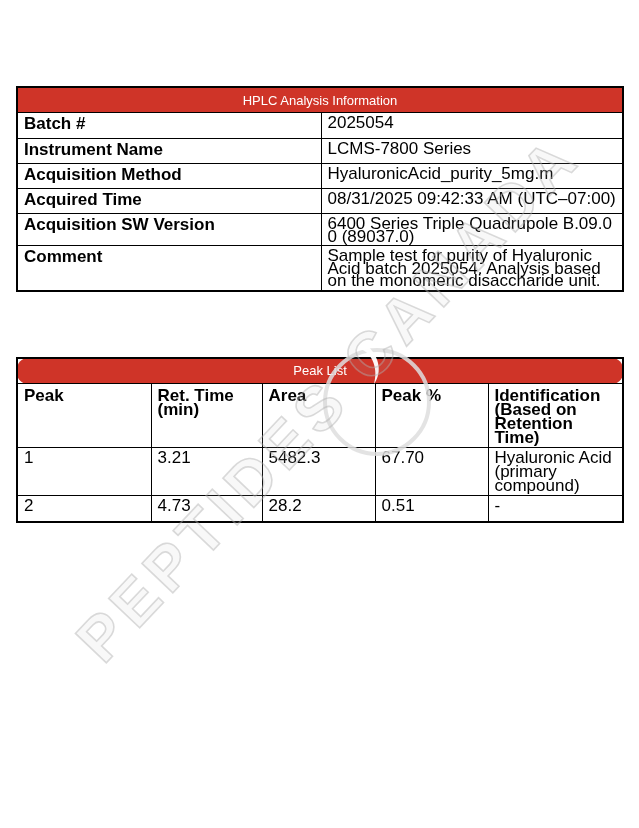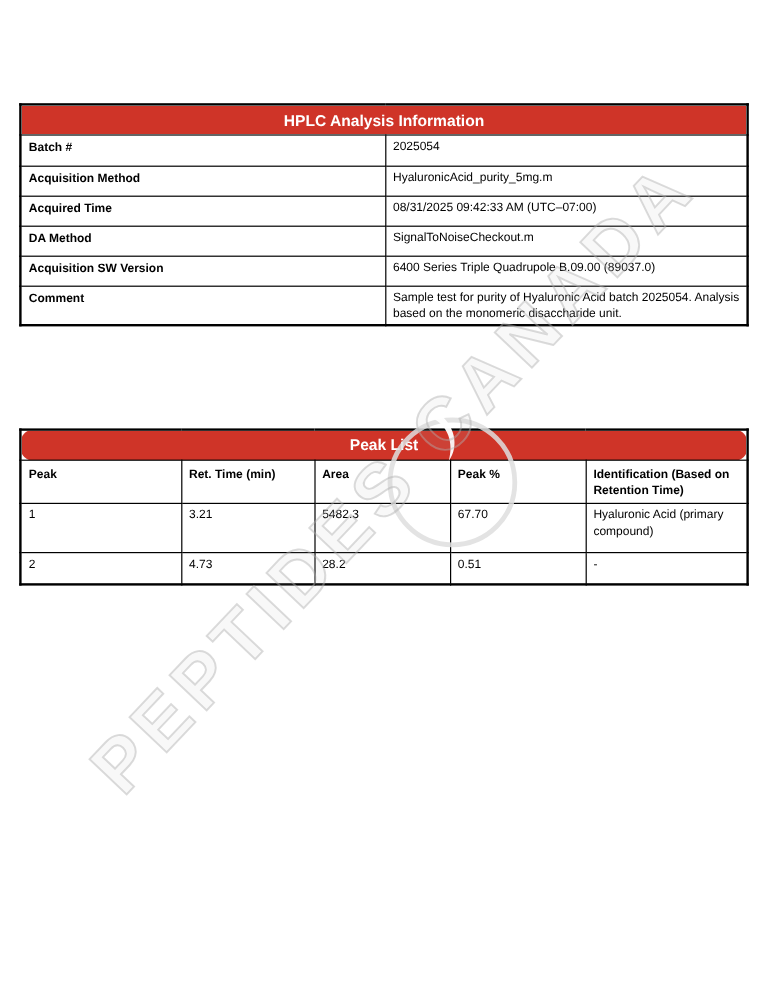--- a/index.html
+++ b/index.html
@@ -14,30 +14,30 @@
   }
 
   
   table {
     border-collapse: collapse;
     table-layout: fixed;
     background: #ffffff;
   }
   td, th {
     border: 1.5px solid #000000;
-    font-size: 10px;
+    font-size: 17px;
     vertical-align: top;
     padding: 4px 6px 2px 6px;
     overflow: hidden;
     text-align: left;
   }
   .band-cell {
     background: #cf3428;
     color: #ffffff;
-    font-weight: bold;
+    font-weight: normal;
     font-size: 13px;
     text-align: center;
     padding: 3px 4px;
     height: 18px;
     vertical-align: middle;
   }
 
   
   .info-table {
     position: absolute;
@@ -113,30 +113,30 @@
       </colgroup>
     <tbody>
         <tr class="title-row">
       <td class="band-cell" colspan="2">HPLC Analysis Information</td>
     </tr>
     <tr class="tall">
       <td class="lbl">Batch #</td>
       <td class="val">2025054</td>
     </tr>
     <tr>
+      <td class="lbl">Instrument Name</td>
+      <td class="val">LCMS-7800 Series</td>
+    </tr>
+    <tr>
       <td class="lbl">Acquisition Method</td>
       <td class="val">HyaluronicAcid_purity_5mg.m</td>
     </tr>
     <tr>
       <td class="lbl">Acquired Time</td>
       <td class="val">08/31/2025 09:42:33 AM (UTC–07:00)</td>
-    </tr>
-    <tr>
-      <td class="lbl">DA Method</td>
-      <td class="val">SignalToNoiseCheckout.m</td>
     </tr>
     <tr>
       <td class="lbl">Acquisition SW Version</td>
       <td class="val">6400 Series Triple Quadrupole B.09.00 (89037.0)</td>
     </tr>
     <tr>
       <td class="lbl">Comment</td>
       <td class="val" style="word-break:normal;">Sample test for purity of Hyaluronic Acid batch 2025054. Analysis based on the monomeric disaccharide unit.</td>
     </tr>
   </tbody>

